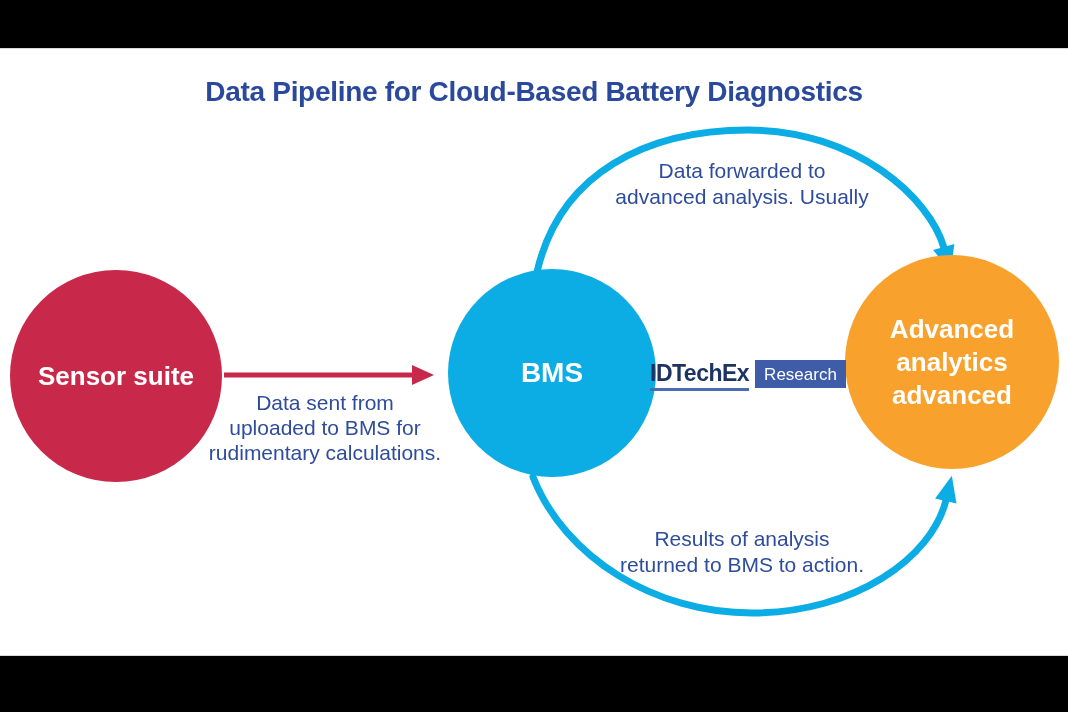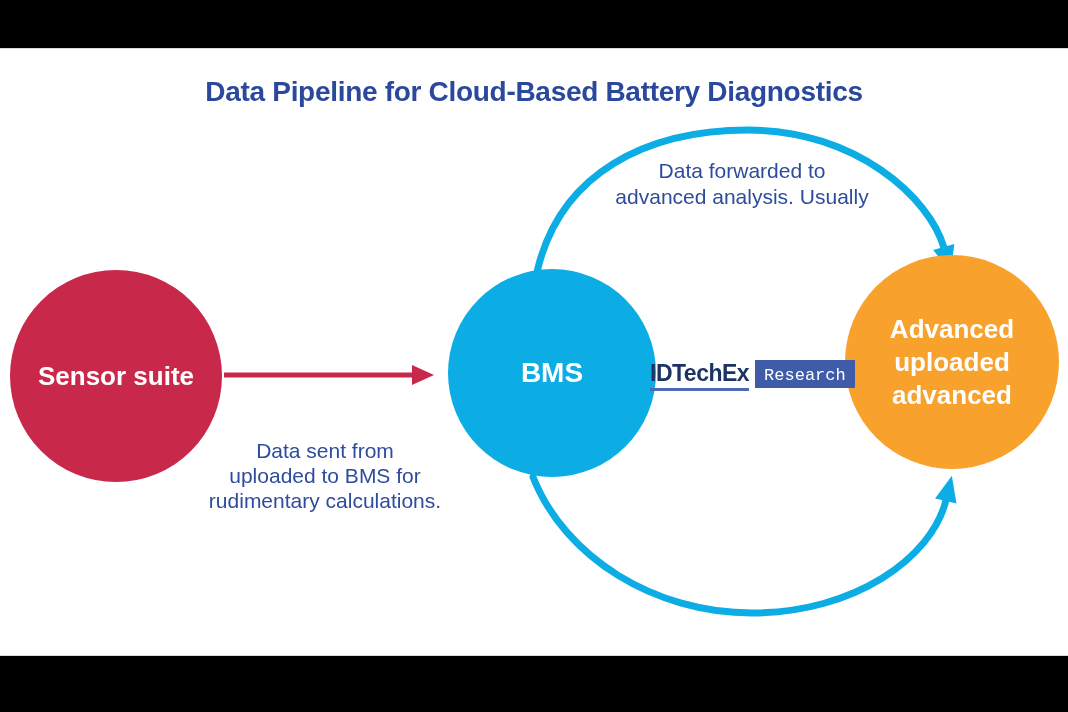--- a/index.html
+++ b/index.html
@@ -46,21 +46,21 @@
   #node-analytics { left: 845px; top: 255px; width: 214px; height: 214px; background: #f8a12c; font-size: 26px; line-height: 33px; }
   .node .line { display: block; }
   svg.connectors { position: absolute; left: 0; top: 0; width: 1068px; height: 712px; }
   .note {
     position: absolute;
     color: #2e4c9c;
     font-size: 21px;
     text-align: center;
   }
   .note .line { display: block; }
-  #note-sensor { left: 185px; top: 390px; width: 280px; line-height: 25px; margin-top: 48px; }
+  #note-sensor { left: 185px; top: 390px; width: 280px; line-height: 25px; }
   #note-top    { left: 592px; top: 158px; width: 300px; line-height: 26px; }
   #note-bottom { left: 592px; top: 526px; width: 300px; line-height: 26px; }
   #logo {
     position: absolute;
     left: 650px; top: 360px;
     display: flex;
     align-items: stretch;
     gap: 6px;
   }
   #logo .brand {
@@ -73,21 +73,20 @@
     line-height: 26px;
   }
   #logo .tag {
     background: #3e5ca7;
     color: #ffffff;
     font-size: 17px;
     padding: 2px 9px 0 9px;
     display: flex;
     align-items: center;
     margin-bottom: 3px;
-    font-family: Liberation Mono, monospace;
   }
 </style>
 </head>
 <body>
 
 <div id="stage">
   <div style="position:absolute;left:0;top:0;width:1068px;height:48px;background:#000;"></div>
   <div style="position:absolute;left:0;top:656px;width:1068px;height:56px;background:#000;"></div>
 
   <div id="canvas"></div>
@@ -111,35 +110,37 @@
   <div id="node-sensor" class="node">
     <span>Sensor suite</span>
   </div>
 
   <div id="node-bms" class="node">
     <span>BMS</span>
   </div>
 
   <div id="node-analytics" class="node">
     <span class="line">Advanced</span>
-    <span class="line">uploaded</span>
+    <span class="line">analytics</span>
     <span class="line">advanced</span>
   </div>
 
   <div id="note-sensor" class="note">
     <span class="line">Data sent from</span>
     <span class="line">uploaded to BMS for</span>
     <span class="line">rudimentary calculations.</span>
   </div>
 
   <div id="note-top" class="note">
     <span class="line">Data forwarded to</span>
     <span class="line">advanced analysis. Usually</span>
   </div>
 
   <div id="note-bottom" class="note">
+    <span class="line">Results of analysis</span>
+    <span class="line">returned to BMS to action.</span>
   </div>
 
   <div id="logo">
     <span class="brand">IDTechEx</span>
     <span class="tag">Research</span>
   </div>
 </div>
 
 </body></html>

